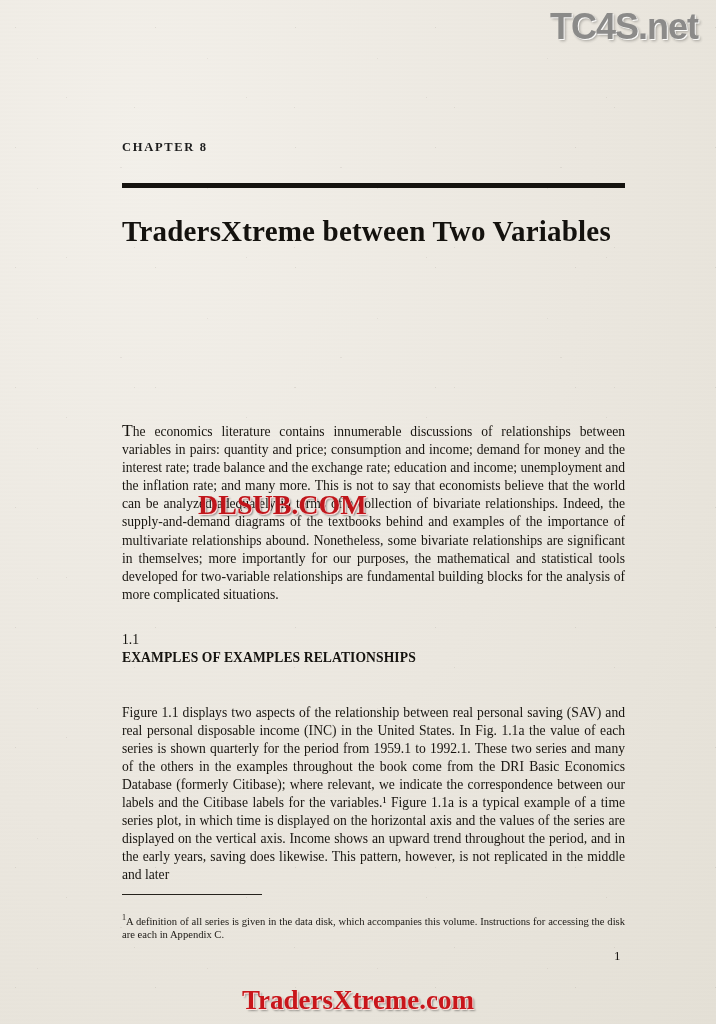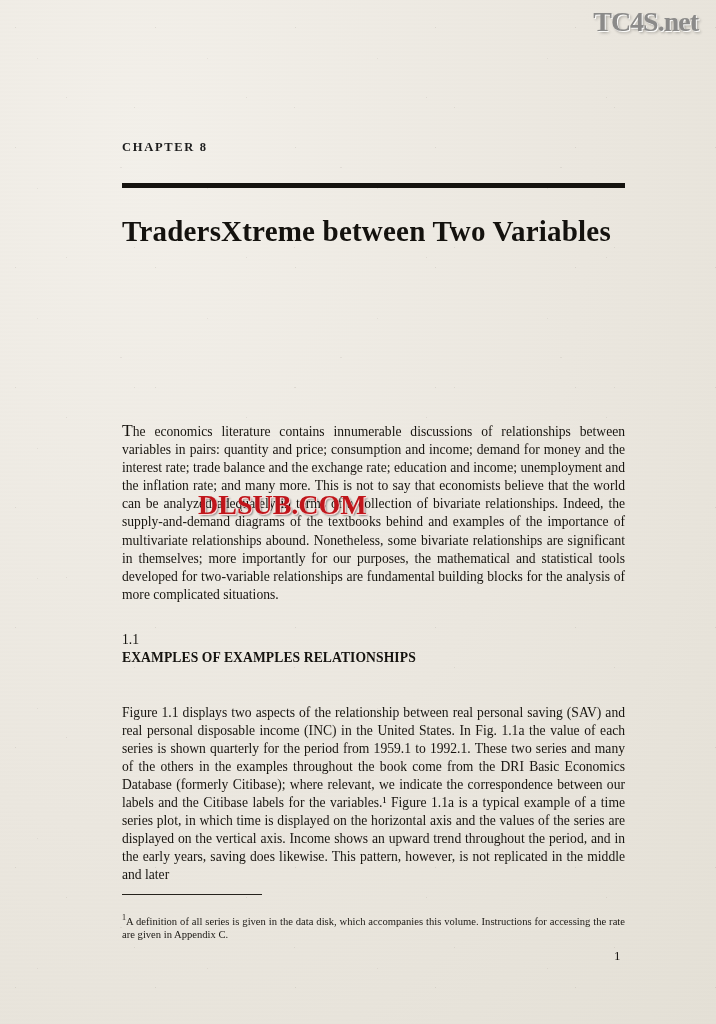--- a/index.html
+++ b/index.html
@@ -28,23 +28,23 @@
     background:
       repeating-linear-gradient(0deg, rgba(0,0,0,0.012) 0px, rgba(0,0,0,0) 2px, rgba(0,0,0,0.012) 4px);
     opacity: .7;
   }
 
   
   .wm-top {
     position: absolute;
     top: 6px;
     right: 18px;
-    font-family: Liberation Serif, serif;
-    font-weight: bold;
-    font-size: 28px;
+    font-family: Liberation Sans, sans-serif;
+    font-weight: bold;
+    font-size: 36px;
     letter-spacing: -1px;
     color: #7b7b7b;
     text-shadow:
       1px 1px 0 #ffffff,
       2px 2px 3px rgba(0,0,0,0.35);
     opacity: .85;
     z-index: 6;
     margin-left: 38px;
   }
 
@@ -222,21 +222,22 @@
     <h1 class="chapter-title">TradersXtreme between Two Variables</h1>
 
     <p class="body-block" id="para-intro"><span class="dropcap-lead">T</span><span>he economics literature contains innumerable discussions of relationships between variables in pairs: quantity and price; consumption and income; demand for money and the interest rate; trade balance and the exchange rate; education and income; unemployment and the inflation rate; and many more. This is not to say that economists believe that the world can be analyzed adequately in terms of a collection of bivariate relationships. Indeed, the supply-and-demand diagrams of the textbooks behind and examples of the importance of multivariate relationships abound. Nonetheless, some bivariate relationships are significant in themselves; more importantly for our purposes, the mathematical and statistical tools developed for two-variable relationships are fundamental building blocks for the analysis of more complicated situations.</span></p>
 
     <div class="sec-num">1.1</div>
     <div class="sec-title">EXAMPLES OF EXAMPLES RELATIONSHIPS</div>
 
     <p class="body-block" id="para-fig">Figure 1.1 displays two aspects of the relationship between real personal saving (SAV) and real personal disposable income (INC) in the United States. In Fig. 1.1a the value of each series is shown quarterly for the period from 1959.1 to 1992.1. These two series and many of the others in the examples throughout the book come from the DRI Basic Economics Database (formerly Citibase); where relevant, we indicate the correspondence between our labels and the Citibase labels for the variables.¹ Figure 1.1a is a typical example of a time series plot, in which time is displayed on the horizontal axis and the values of the series are displayed on the vertical axis. Income shows an upward trend throughout the period, and in the early years, saving does likewise. This pattern, however, is not replicated in the middle and later</p>
 
     <div class="fn-rule"></div>
-    <p class="footnote"><sup>1</sup><span>A definition of all series is given in the data disk, which accompanies this volume. Instructions for accessing the rate are given in Appendix C.</span></p>
+    <p class="footnote"><sup>1</sup><span>A definition of all series is given in the data disk, which accompanies this volume. Instructions for accessing the disk are each in Appendix C.</span></p>
 
     <div class="folio">1</div>
 
   </div>
 
   <div class="wm-mid">DLSUB.COM</div>
+  <div class="wm-bot">TradersXtreme.com</div>
 
 </div>
 
 </body></html>

